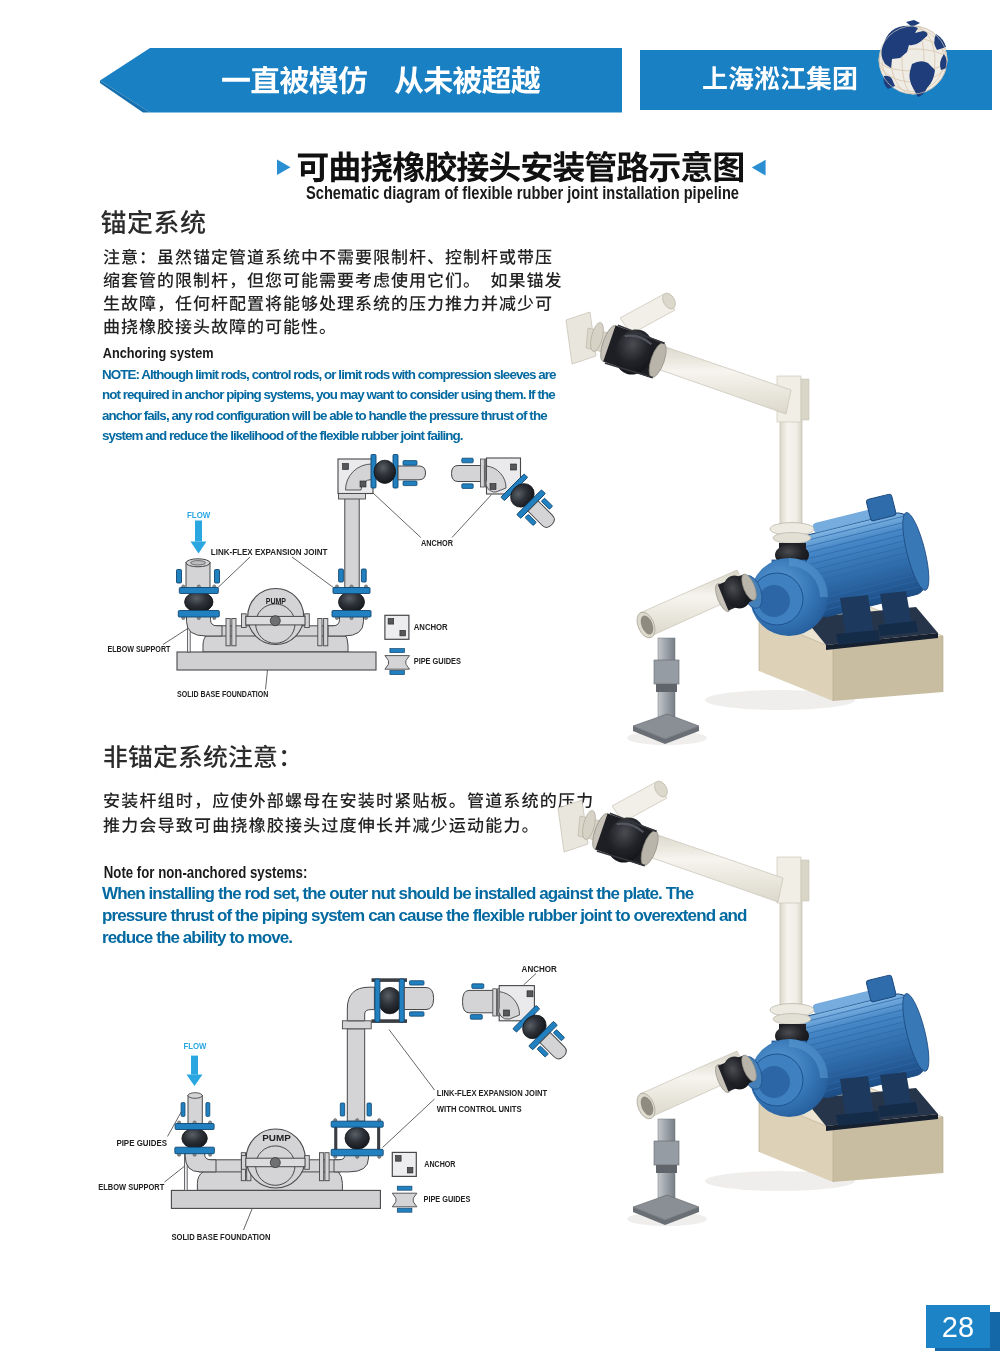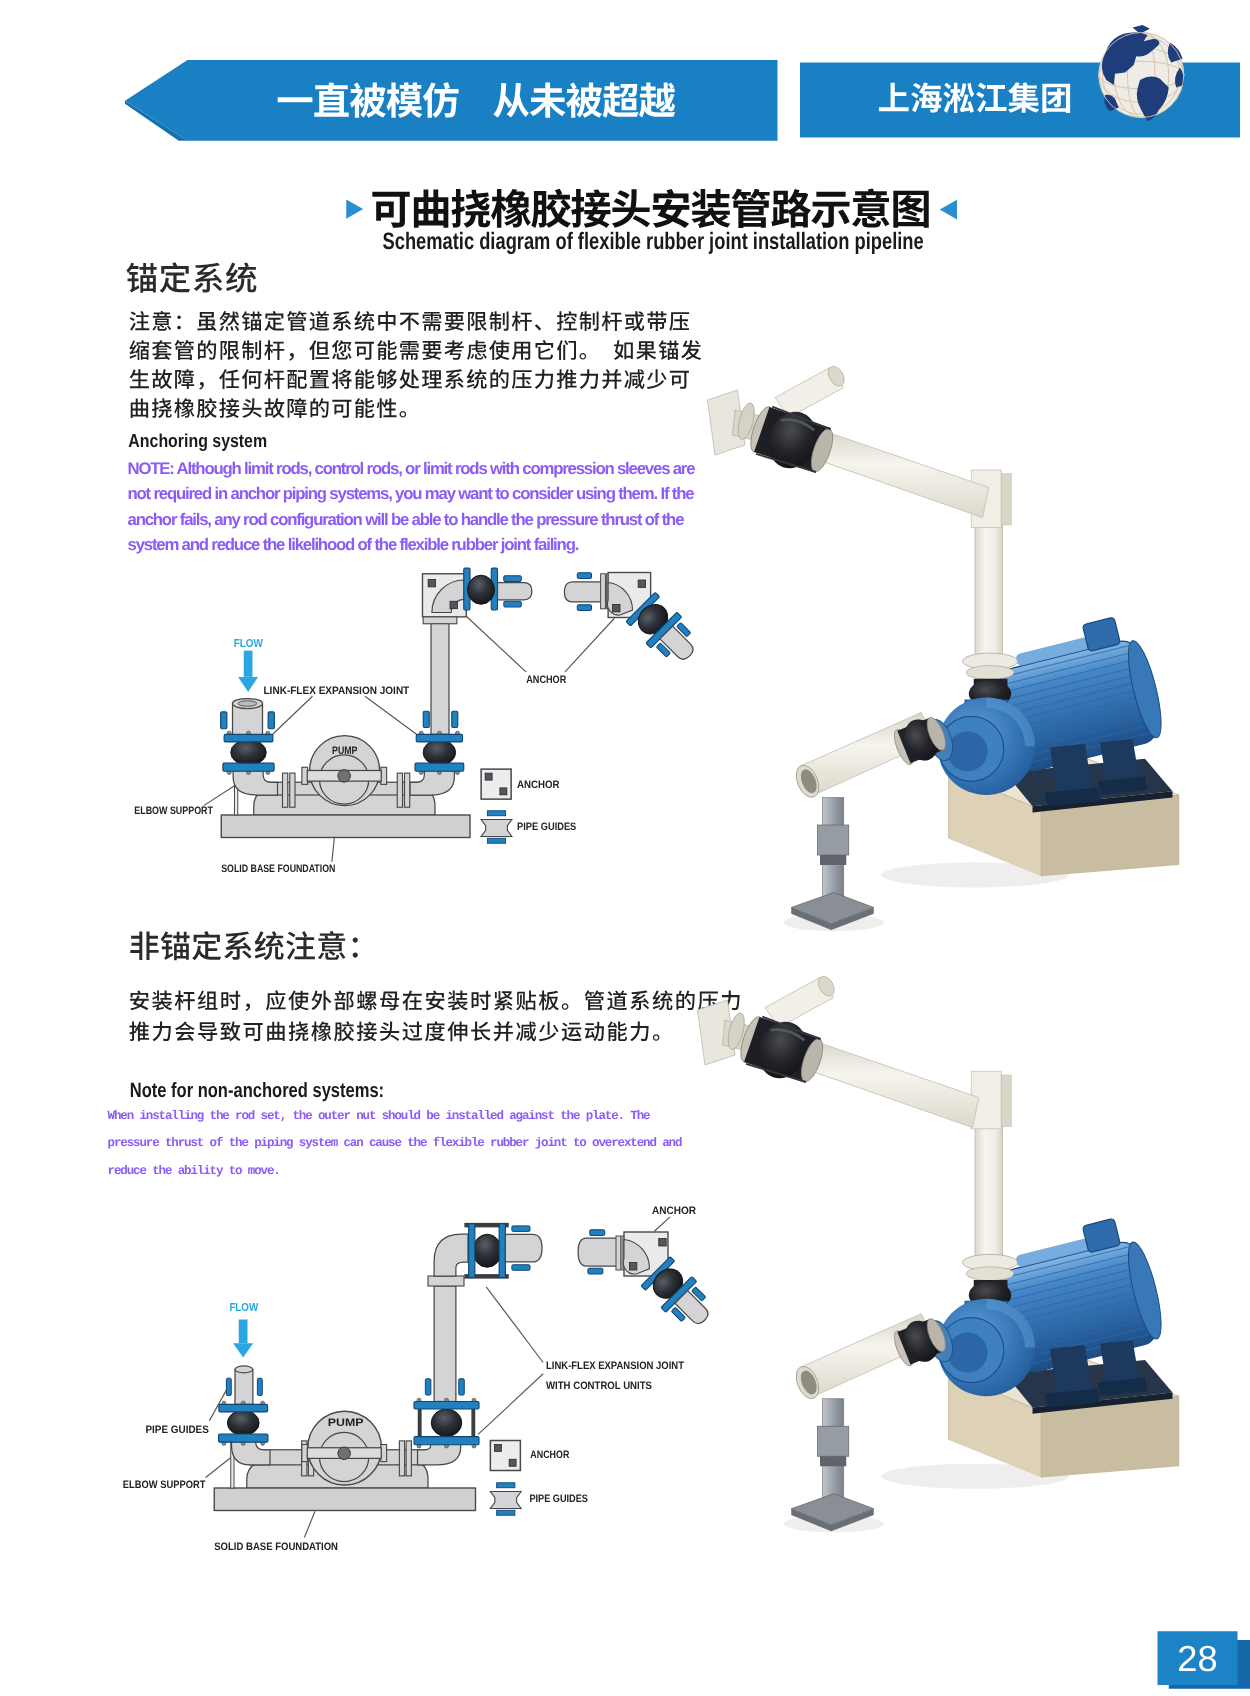--- a/index.html
+++ b/index.html
@@ -1,17 +1,17 @@
 <!DOCTYPE html>
 <html><head><meta charset="utf-8"><style>
 html,body{margin:0;padding:0}
 body{width:1000px;height:1357px;position:relative;background:#fff;
 font-family:"Liberation Sans",sans-serif;overflow:hidden}
 .abs{position:absolute}
-.en{color:#8b5cf6;font-weight:bold;white-space:nowrap}
+.en{color:#0369a1;font-weight:bold;white-space:nowrap}
 </style></head><body>
 <svg class="abs" style="left:0;top:0" width="1000" height="135" viewBox="0 0 1000 135">
     <path d="M150,48 L622,48 L622,112.5 L150,112.5 L100,80.5 Z" fill="#1a80c4"></path>
     <path d="M100,80.5 L150,112.5 L143,112.5 L100,83 Z" fill="#1670ad"></path>
     <rect x="640" y="50" width="352" height="60" fill="#1a80c4"></rect>
     <path transform="translate(221 91.5) scale(0.03000 -0.03000)" fill="#fff" d="M38 455V324H964V455Z M1145 621V48H1015V-60H1933V48H1805V621H1498L1509 672H1907V779H1530L1540 840L1406 853L1401 779H1040V672H1388L1380 621ZM1261 382H1683V332H1261ZM1261 470V522H1683V470ZM1261 244H1683V191H1261ZM1261 48V103H1683V48Z M2070 802C2093 765 2122 717 2140 680H1986V572H2182C2129 463 2045 356 1963 294C1979 271 2003 209 2011 176C2040 200 2069 230 2097 263V-89H2209V277C2237 237 2265 195 2281 167L2341 260L2272 337C2298 360 2327 391 2360 420L2292 485C2275 458 2247 418 2223 389L2209 404V417C2251 487 2288 562 2315 638L2257 685L2239 680H2178L2242 719C2224 754 2190 809 2161 850ZM2361 714V446C2361 307 2351 120 2241 -8C2264 -22 2309 -63 2327 -85C2420 21 2454 179 2466 317C2495 240 2532 171 2577 112C2522 66 2459 32 2390 9C2413 -14 2440 -59 2453 -88C2527 -58 2595 -20 2653 30C2709 -19 2775 -58 2854 -86C2870 -54 2902 -7 2927 17C2852 38 2788 71 2734 113C2802 198 2853 305 2882 441L2810 468L2791 464H2683V604H2777C2769 567 2759 531 2751 505L2851 482C2874 538 2897 623 2916 701L2831 718L2813 714H2683V850H2571V714ZM2571 604V464H2471V604ZM2746 359C2724 296 2692 239 2653 191C2613 240 2580 296 2556 359Z M3432 404H3707V360H3432ZM3432 525H3707V482H3432ZM3640 850V781H3524V850H3410V781H3293V683H3410V626H3524V683H3640V626H3756V683H3869V781H3756V850ZM3321 608V277H3513C3511 257 3508 237 3505 219H3275V120H3466C3429 68 3362 31 3237 6C3260 -17 3288 -61 3298 -90C3463 -50 3545 12 3587 99C3637 7 3713 -57 3826 -88C3842 -58 3875 -12 3900 11C3810 29 3743 66 3698 120H3873V219H3623L3630 277H3823V608ZM3071 850V663H2962V552H3071V527C3043 413 2994 284 2938 212C2958 180 2984 125 2996 91C3023 133 3049 190 3071 254V-89H3184V365C3205 323 3224 280 3235 250L3306 334C3289 363 3213 479 3184 517V552H3275V663H3184V850Z M4460 827C4474 780 4493 719 4502 678H4215V560H4367C4360 333 4344 122 4161 -5C4192 -25 4229 -63 4248 -91C4396 15 4454 170 4479 344H4679C4671 144 4658 61 4637 41C4626 29 4615 26 4598 27C4575 27 4527 27 4476 32C4497 1 4511 -46 4514 -80C4569 -81 4624 -81 4655 -76C4693 -72 4720 -63 4746 -33C4778 6 4792 118 4805 407C4806 422 4807 455 4807 455H4490L4496 560H4862V678H4528L4630 706C4620 745 4598 809 4579 856ZM4135 852C4085 709 4000 567 3911 476C3932 446 3966 378 3977 349C3997 370 4016 393 4035 418V-88H4151V598C4189 669 4223 743 4250 815Z"></path>
     <path transform="translate(394 91.5) scale(0.03000 -0.03000)" fill="#fff" d="M234 835C223 469 184 166 24 0C56 -18 121 -63 142 -84C232 25 286 172 319 349C367 284 412 215 436 164L526 252C490 322 414 424 342 502C354 604 361 714 366 831ZM622 836C607 458 558 161 372 1C405 -18 470 -63 490 -83C579 6 639 124 679 267C723 139 788 11 885 -71C904 -36 948 17 975 40C835 138 761 343 726 506C740 606 749 714 755 830Z M1408 849V699H1102V580H1408V452H1027V333H1352C1265 221 1127 115 993 58C1022 33 1062 -15 1082 -46C1199 15 1317 112 1408 223V-90H1536V228C1627 115 1744 15 1862 -47C1882 -15 1921 33 1949 57C1816 115 1679 221 1592 333H1923V452H1536V580H1850V699H1536V849Z M2070 802C2093 765 2122 717 2140 680H1986V572H2182C2129 463 2045 356 1963 294C1979 271 2003 209 2011 176C2040 200 2069 230 2097 263V-89H2209V277C2237 237 2265 195 2281 167L2341 260L2272 337C2298 360 2327 391 2360 420L2292 485C2275 458 2247 418 2223 389L2209 404V417C2251 487 2288 562 2315 638L2257 685L2239 680H2178L2242 719C2224 754 2190 809 2161 850ZM2361 714V446C2361 307 2351 120 2241 -8C2264 -22 2309 -63 2327 -85C2420 21 2454 179 2466 317C2495 240 2532 171 2577 112C2522 66 2459 32 2390 9C2413 -14 2440 -59 2453 -88C2527 -58 2595 -20 2653 30C2709 -19 2775 -58 2854 -86C2870 -54 2902 -7 2927 17C2852 38 2788 71 2734 113C2802 198 2853 305 2882 441L2810 468L2791 464H2683V604H2777C2769 567 2759 531 2751 505L2851 482C2874 538 2897 623 2916 701L2831 718L2813 714H2683V850H2571V714ZM2571 604V464H2471V604ZM2746 359C2724 296 2692 239 2653 191C2613 240 2580 296 2556 359Z M3553 331H3716V207H3553ZM3441 428V112H3836V428ZM2996 395C2995 224 2987 63 2936 -37C2962 -47 3012 -74 3032 -89C3053 -43 3068 12 3078 73C3157 -39 3277 -64 3464 -64H3854C3862 -28 3882 27 3900 54C3809 50 3541 50 3464 51C3381 51 3314 56 3259 73V233H3391V337H3259V446H3404V491C3427 475 3453 454 3466 441C3557 499 3613 586 3636 713H3741C3736 624 3729 586 3720 573C3713 565 3703 564 3691 564C3676 564 3645 564 3610 567C3626 540 3638 497 3639 466C3684 465 3726 466 3751 469C3778 473 3799 481 3818 503C3842 531 3851 604 3858 772C3859 785 3859 813 3859 813H3416V713H3523C3507 631 3470 569 3404 527V551H3244V644H3386V747H3244V849H3134V747H2987V644H3134V551H2964V446H3152V144C3130 172 3111 207 3097 252C3099 296 3100 341 3101 388Z M4388 690V319C4388 281 4365 258 4346 246V337H4233V447H4366V552H4212V638H4349V742H4212V849H4102V742H3963V638H4102V552H3931V447H4125V162C4103 190 4085 225 4070 269C4072 308 4072 347 4071 385L3970 391C3975 256 3970 100 3906 -14C3930 -26 3969 -63 3984 -87C4017 -33 4038 29 4051 93C4136 -36 4267 -64 4464 -64H4828C4835 -28 4855 27 4874 54C4805 52 4628 51 4525 51C4573 81 4617 118 4656 162C4681 112 4713 83 4752 83C4820 82 4849 118 4864 249C4840 260 4808 282 4786 306C4784 225 4777 187 4765 187C4751 187 4738 211 4725 253C4777 332 4819 425 4849 526L4756 550C4741 498 4721 448 4697 401C4689 457 4683 521 4679 590H4856V690H4777L4848 728C4829 758 4791 807 4762 843L4681 802C4707 768 4739 721 4757 690H4674C4672 742 4671 796 4672 850H4564C4565 796 4566 743 4569 690ZM4388 138C4404 157 4434 178 4593 276C4583 297 4570 339 4565 367L4495 326V590H4574C4582 471 4596 362 4617 276C4569 217 4514 168 4451 134C4474 114 4505 76 4522 51H4465C4372 51 4295 57 4233 81V233H4346V235C4362 208 4382 163 4388 138Z"></path>
     <path transform="translate(702 88) scale(0.02600 -0.02600)" fill="#fff" d="M403 837V81H43V-40H958V81H532V428H887V549H532V837Z M1092 753C1151 722 1228 673 1266 640L1336 731C1296 763 1216 807 1158 834ZM1035 468C1091 438 1165 391 1198 357L1267 448C1231 480 1157 523 1100 549ZM1062 -8 1166 -73C1210 25 1256 142 1293 249L1201 314C1159 197 1102 70 1062 -8ZM1565 451C1590 430 1618 402 1639 378H1502L1514 473H1599ZM1430 850C1396 739 1336 624 1270 552C1298 537 1349 505 1373 486C1385 501 1397 518 1409 536C1405 486 1399 432 1392 378H1288V270H1377C1366 192 1354 119 1342 61H1759C1755 46 1750 36 1745 30C1734 17 1725 14 1708 14C1688 14 1649 14 1605 18C1622 -9 1633 -52 1635 -80C1683 -83 1731 -83 1761 -78C1795 -73 1820 -64 1843 -32C1855 -16 1866 13 1874 61H1948V163H1887L1895 270H1973V378H1901L1908 525C1909 540 1910 576 1910 576H1435C1447 597 1459 618 1471 641H1946V749H1520C1529 773 1538 797 1546 821ZM1538 245C1567 222 1600 190 1624 163H1474L1488 270H1577ZM1648 473H1796L1792 378H1695L1723 397C1706 418 1676 448 1648 473ZM1624 270H1786C1783 228 1780 193 1776 163H1681L1713 185C1693 209 1657 243 1624 270Z M2052 773C2101 735 2164 680 2193 643L2271 721C2240 756 2174 808 2125 842ZM2023 492C2073 458 2139 406 2170 373L2244 455C2211 488 2143 535 2095 566ZM2617 825C2603 679 2574 537 2516 450C2542 436 2592 404 2612 387C2675 487 2711 644 2729 810ZM2870 832 2766 815C2789 635 2819 506 2896 388C2912 420 2948 457 2978 479C2916 572 2889 679 2870 832ZM2353 840V642H2247V533H2334C2313 433 2271 320 2225 255L2234 238L2165 284C2127 172 2076 49 2039 -26L2138 -84C2175 4 2216 111 2249 209C2259 188 2268 166 2274 149C2304 193 2331 258 2353 328V-90H2458V357C2478 314 2498 268 2508 237L2570 326C2554 353 2480 474 2458 505V533H2549V642H2458V840ZM2770 238C2787 188 2804 131 2819 76L2675 59C2724 176 2772 324 2800 463L2684 488C2660 333 2606 163 2586 119C2567 73 2553 46 2531 39C2544 8 2563 -48 2569 -70C2592 -58 2629 -50 2843 -21L2857 -88L2963 -50C2947 31 2905 166 2868 268Z M3094 750C3151 716 3234 664 3272 632L3345 727C3303 757 3219 805 3164 835ZM3035 473C3095 443 3181 395 3222 365L3289 465C3245 493 3156 536 3100 562ZM3070 3 3171 -78C3231 20 3295 134 3348 239L3260 319C3200 203 3123 78 3070 3ZM3311 91V-30H3969V91H3701V646H3923V766H3366V646H3571V91Z M4438 279V227H4048V132H4335C4243 81 4124 39 4015 16C4040 -9 4074 -54 4092 -83C4209 -50 4338 11 4438 83V-88H4557V87C4656 15 4784 -45 4901 -78C4917 -50 4951 -5 4976 18C4871 41 4756 83 4667 132H4952V227H4557V279ZM4481 541V501H4278V541ZM4465 825C4475 803 4486 777 4495 753H4334C4351 778 4366 803 4381 828L4259 852C4213 765 4132 661 4021 582C4048 566 4086 528 4105 503C4124 518 4142 533 4159 549V262H4278V288H4926V380H4596V422H4858V501H4596V541H4857V619H4596V661H4902V753H4619C4608 785 4590 824 4572 855ZM4481 619H4278V661H4481ZM4481 422V380H4278V422Z M5072 811V-90H5195V-55H5798V-90H5927V811ZM5195 53V701H5798V53ZM5525 671V563H5238V457H5479C5403 365 5302 289 5213 242C5238 221 5272 183 5287 161C5365 202 5451 264 5525 338V203C5525 192 5521 189 5509 189C5496 188 5456 188 5419 189C5434 160 5452 114 5457 82C5519 82 5564 85 5598 102C5632 120 5641 149 5641 202V457H5762V563H5641V671Z"></path>
     <g>
 <circle cx="913" cy="60" r="34" fill="#efece5"></circle>
@@ -54,21 +54,21 @@
   </svg>
 <div class="abs en" style="left:102px;top:365px;font-size:13.4px;line-height:20.3px;letter-spacing:-0.94px;">NOTE: Although limit rods, control rods, or limit rods with compression sleeves are<br>not required in anchor piping systems, you may want to consider using them. If the<br>anchor fails, any rod configuration will be able to handle the pressure thrust of the<br>system and reduce the likelihood of the flexible rubber joint failing.</div>
 <svg class="abs" style="left:95;top:740" width="520" height="105" viewBox="95 740 520 105">
     <path transform="translate(103 766) scale(0.02480 -0.02480)" fill="#2b2b2b" d="M571 839V-84H670V150H962V242H670V382H923V472H670V607H944V700H670V839ZM51 241V148H340V-83H438V840H340V700H74V608H340V472H88V382H340V241Z M1776 834V708H1636V834H1549V708H1434V620H1549V488H1636V620H1776V488H1863V620H1962V708H1863V834ZM1661 371V252H1547V371ZM1743 371H1848V252H1743ZM1547 173H1661V50H1547ZM1848 173V50H1743V173ZM1462 455V-85H1547V-34H1848V-75H1937V455ZM1067 351V266H1199V90C1199 38 1163 2 1142 -14C1157 -28 1181 -61 1190 -79C1208 -61 1239 -42 1432 63C1425 82 1416 119 1414 144L1287 79V266H1403V351H1287V470H1378V555H1118C1141 583 1164 614 1185 648H1403V737H1233C1246 763 1257 790 1267 817L1183 842C1152 751 1097 663 1036 606C1050 584 1074 536 1081 516C1093 527 1104 539 1115 552V470H1199V351Z M2231 379C2211 202 2158 60 2048 -23C2070 -37 2109 -70 2124 -86C2186 -32 2233 38 2267 125C2359 -35 2504 -69 2703 -69H2945C2949 -41 2965 5 2980 27C2922 26 2753 26 2708 26C2657 26 2608 28 2564 35V212H2853V301H2564V446H2803V536H2232V446H2466V62C2395 93 2339 147 2304 242C2313 283 2321 325 2327 370ZM2434 826C2449 798 2464 765 2475 735H2093V501H2186V645H2842V501H2939V735H2584C2573 770 2549 817 2528 853Z M3291 220C3241 152 3158 81 3080 35C3104 21 3144 -10 3163 -28C3238 25 3327 107 3386 187ZM3653 176C3734 115 3834 27 3882 -29L3964 28C3912 84 3809 168 3729 225ZM3678 443C3701 421 3725 396 3748 371L3369 346C3510 416 3654 502 3788 606L3718 668C3671 628 3619 590 3567 554L3341 543C3408 590 3474 648 3534 708C3664 721 3788 739 3887 763L3819 842C3655 801 3369 775 3124 764C3134 742 3146 705 3148 681C3229 684 3316 689 3402 696C3342 637 3278 587 3254 571C3224 550 3201 535 3180 532C3189 509 3202 468 3206 450C3228 458 3260 463 3443 474C3366 427 3301 392 3268 377C3206 346 3163 328 3128 323C3138 298 3152 255 3156 237C3186 249 3228 255 3483 275V31C3483 19 3479 16 3463 15C3446 14 3388 14 3332 17C3346 -9 3362 -49 3367 -76C3441 -76 3494 -76 3531 -61C3569 -46 3579 -20 3579 28V282L3810 300C3838 267 3861 236 3877 210L3951 255C3911 318 3827 411 3750 480Z M4723 349V47C4723 -38 4741 -66 4820 -66C4835 -66 4884 -66 4900 -66C4968 -66 4990 -25 4997 121C4973 127 4935 143 4916 159C4913 35 4910 15 4890 15C4880 15 4845 15 4837 15C4818 15 4816 19 4816 48V349ZM4534 347C4528 162 4509 55 4350 -7C4371 -25 4397 -61 4409 -85C4590 -7 4620 129 4628 347ZM4070 60 4092 -34C4186 -1 4305 41 4418 82L4401 163C4279 123 4153 82 4070 60ZM4620 825C4638 787 4658 738 4668 705H4435V620H4605C4561 560 4501 482 4480 463C4460 443 4433 435 4412 431C4422 410 4438 363 4442 339C4472 352 4517 358 4871 393C4887 366 4900 341 4909 321L4989 364C4960 424 4895 518 4842 588L4769 551C4788 525 4807 496 4826 467L4586 446C4627 498 4676 564 4716 620H4983V705H4699L4765 724C4754 756 4730 809 4709 847ZM4092 419C4108 426 4131 432 4232 446C4194 391 4161 349 4145 331C4114 294 4091 271 4068 266C4079 241 4094 196 4099 177C4122 191 4159 203 4404 258C4401 278 4400 315 4403 341L4236 307C4306 391 4374 490 4431 589L4348 640C4330 603 4309 567 4288 532L4187 522C4247 605 4304 708 4347 806L4250 850C4211 733 4141 607 4118 575C4097 541 4078 519 4058 515C4071 488 4087 439 4092 419Z M5133 764C5196 733 5280 684 5321 651L5376 729C5333 760 5247 805 5186 832ZM5079 485C5141 455 5225 408 5265 377L5318 456C5275 486 5191 529 5130 556ZM5107 -10 5187 -74C5247 21 5314 141 5367 246L5297 309C5239 194 5160 65 5107 -10ZM5587 818C5619 766 5652 698 5665 655H5380V565H5635V361H5420V271H5635V36H5349V-54H6006V36H5733V271H5945V361H5733V565H5981V655H5668L5757 689C5743 732 5707 799 5674 849Z M6341 150V31C6341 -52 6368 -75 6482 -75C6505 -75 6635 -75 6659 -75C6746 -75 6772 -48 6783 65C6758 70 6721 83 6701 96C6697 14 6691 3 6650 3C6620 3 6513 3 6491 3C6441 3 6432 7 6432 32V150ZM6783 136C6832 81 6885 6 6906 -43L6987 -5C6964 45 6909 118 6859 170ZM6221 160C6196 102 6150 31 6100 -12L6178 -59C6230 -11 6270 64 6300 126ZM6323 319H6776V261H6323ZM6323 435H6776V378H6323ZM6234 497V199H6488L6450 162C6505 134 6574 88 6607 56L6665 115C6636 140 6585 174 6537 199H6870V497ZM6400 703H6695C6686 677 6671 644 6657 616H6436C6430 641 6415 676 6400 703ZM6483 836C6492 818 6501 798 6509 778H6165V703H6379L6312 689C6323 667 6334 640 6341 616H6118V541H6982V616H6754L6795 690L6728 703H6930V778H6613C6603 803 6588 832 6574 854Z M7306 478C7352 478 7390 513 7390 561C7390 611 7352 645 7306 645C7260 645 7222 611 7222 561C7222 513 7260 478 7306 478ZM7306 -6C7352 -6 7390 29 7390 77C7390 127 7352 161 7306 161C7260 161 7222 127 7222 77C7222 29 7260 -6 7306 -6Z"></path>
     <path transform="translate(103 806.8) scale(0.01700 -0.01700)" fill="#222" d="M403 824C417 796 433 762 446 732H86V520H182V644H815V520H915V732H559C544 766 521 811 502 847ZM643 365C615 294 575 236 524 189C460 214 395 238 333 258C354 290 378 327 400 365ZM285 365C251 310 216 259 184 218L183 217C263 191 351 158 437 123C341 65 219 28 73 5C92 -16 121 -59 131 -82C294 -49 431 1 539 80C662 25 775 -32 847 -81L925 0C850 47 739 100 619 150C675 209 719 279 752 365H939V454H451C475 500 498 546 516 590L412 611C392 562 366 508 337 454H64V365Z M1130 739C1174 709 1228 662 1253 631L1311 691C1286 722 1230 765 1186 793ZM1501 372C1510 355 1520 335 1528 315H1120V239H1447C1356 180 1226 134 1103 111C1121 93 1144 62 1156 42C1212 55 1269 72 1324 94V51C1324 7 1290 -9 1268 -16C1280 -33 1294 -69 1298 -90C1321 -77 1359 -68 1643 -6C1643 11 1645 48 1648 69L1416 22V136C1473 166 1524 200 1565 238C1645 73 1781 -33 1984 -78C1994 -54 2019 -19 2037 -1C1947 16 1869 45 1804 86C1860 112 1925 148 1975 183L1907 233C1866 202 1800 161 1744 132C1708 163 1679 199 1655 239H2023V315H1635C1624 342 1608 373 1593 398ZM1688 844V716H1460V634H1688V492H1489V410H1992V492H1783V634H2011V716H1783V844ZM1104 494 1136 416 1332 505V368H1421V844H1332V590C1247 553 1163 517 1104 494Z M2551 435V343H2782V-83H2879V343H3108V435H2879V687H3082V776H2588V687H2782V435ZM2344 844V633H2190V543H2332C2299 412 2233 265 2166 184C2181 161 2203 122 2213 96C2262 159 2308 257 2344 360V-83H2435V358C2469 310 2506 255 2523 222L2580 299C2558 325 2469 432 2435 467V543H2569V633H2435V844Z M3259 67 3276 -24C3372 1 3496 33 3614 65L3605 144C3477 114 3345 84 3259 67ZM3691 795V22H3595V-64H4175V22H4091V795ZM3781 22V199H3997V22ZM3781 455H3997V282H3781ZM3781 540V708H3997V540ZM3280 419C3296 426 3320 432 3439 447C3396 388 3358 342 3339 323C3306 286 3282 263 3258 258C3269 235 3282 194 3287 177C3310 190 3349 200 3616 254C3614 272 3615 307 3617 331L3417 295C3494 381 3569 484 3632 588L3558 634C3539 598 3517 562 3495 528L3371 517C3431 600 3491 705 3536 806L3450 846C3409 726 3334 598 3310 565C3287 532 3269 509 3250 505C3260 481 3275 437 3280 419Z M4749 442C4800 366 4867 263 4898 203L4981 252C4948 311 4879 410 4827 483ZM4595 395V186H4446V395ZM4595 478H4446V678H4595ZM4357 763V21H4446V101H4684V763ZM5039 838V651H4725V557H5039V50C5039 29 5031 23 5010 22C4988 22 4914 22 4839 24C4853 -3 4868 -45 4873 -72C4973 -72 5040 -70 5080 -55C5120 -40 5135 -13 5135 49V557H5248V651H5135V838Z M5526 -120C5640 -84 5710 3 5710 113C5710 189 5677 238 5614 238C5568 238 5529 209 5529 158C5529 107 5568 79 5613 79L5627 80C5622 19 5577 -27 5500 -55Z M6685 490C6726 381 6774 238 6793 145L6882 182C6860 275 6812 413 6768 523ZM6894 548C6927 440 6963 297 6976 204L7068 230C7052 324 7015 462 6980 572ZM6886 830C6902 797 6919 756 6932 721H6539V449C6539 306 6533 103 6456 -39C6479 -48 6522 -76 6539 -92C6622 60 6635 294 6635 449V631H7371V721H7039C7025 759 7001 812 6980 854ZM6636 49V-41H7383V49H7121C7212 200 7285 378 7333 542L7233 577C7194 405 7120 202 7023 49Z M8086 839V739H7820V652H8086V567H7845V282H8080C8074 233 8061 187 8034 145C7988 180 7950 220 7922 266L7844 241C7880 180 7925 127 7980 83C7935 46 7871 14 7781 -7C7800 -27 7828 -65 7839 -86C7937 -57 8007 -17 8057 30C8155 -28 8276 -65 8415 -85C8427 -58 8452 -20 8471 0C8331 15 8210 47 8113 97C8149 153 8166 216 8174 282H8429V567H8180V652H8459V739H8180V839ZM7932 488H8086V391V361H7932ZM8180 488H8338V361H8180V391ZM7762 847C7705 698 7610 553 7511 460C7528 437 7554 386 7562 364C7595 397 7628 436 7660 479V-88H7751V617C7789 682 7823 750 7850 818Z M8783 845C8749 671 8687 505 8597 402C8619 388 8660 359 8677 342C8731 411 8777 502 8814 605H8988C8972 508 8948 424 8917 350C8877 384 8826 420 8785 448L8727 384C8775 349 8834 304 8875 265C8806 145 8712 60 8597 4C8622 -12 8661 -51 8676 -75C8896 41 9049 279 9101 678L9033 698L9015 694H8843C8856 738 8867 782 8877 828ZM9166 844V-84H9266V450C9337 384 9417 303 9457 249L9537 314C9485 377 9379 474 9300 542L9266 516V844Z M10254 793V-81H10338V708H10478C10452 631 10416 525 10383 446C10467 360 10490 286 10490 227C10491 193 10484 164 10466 153C10455 147 10441 144 10427 143C10409 142 10384 142 10358 145C10373 119 10381 81 10382 56C10411 55 10441 55 10464 58C10489 61 10511 68 10529 80C10563 104 10577 153 10577 217C10577 285 10559 364 10473 457C10513 547 10558 662 10592 756L10527 797L10513 793ZM9872 826C9885 797 9899 761 9909 730H9710V644H10053C10038 589 10011 513 9986 460H9839L9911 480C9901 525 9876 591 9848 642L9767 621C9791 570 9816 505 9824 460H9682V374H10209V460H10077C10100 508 10125 569 10147 623L10057 644H10187V730H10009C9997 765 9976 812 9958 850ZM9735 291V-80H9824V-33H10073V-73H10167V291ZM9824 50V206H10073V50Z M11468 102C11511 52 11562 -17 11586 -59L11653 -16C11629 26 11575 91 11532 139ZM11205 133C11183 96 11152 56 11120 21C11111 84 11083 176 11053 247L10990 228C11003 197 11015 162 11026 127L10968 116V290H11085V663H10968V841H10890V663H10772V247H10842V290H10890V100L10742 73L10759 -17L11047 46C11050 28 11053 10 11055 -5L11114 14L11082 -18C11101 -28 11135 -50 11151 -63C11195 -19 11248 50 11284 109ZM10842 585H10901V369H10842ZM10958 585H11014V369H10958ZM11213 605H11334V537H11213ZM11415 605H11534V537H11415ZM11213 736H11334V669H11213ZM11415 736H11534V669H11415ZM11133 136C11154 145 11183 149 11344 162V9C11344 -1 11341 -4 11328 -4C11317 -5 11277 -5 11236 -3C11247 -26 11258 -58 11261 -81C11323 -81 11365 -81 11395 -69C11424 -56 11431 -34 11431 7V169L11571 179C11584 158 11596 139 11604 123L11671 164C11645 211 11590 284 11543 338L11481 303L11525 246L11292 230C11379 280 11466 341 11548 409L11475 454C11450 430 11422 407 11393 385L11276 382C11311 407 11346 437 11378 468H11621V804H11130V468H11268C11235 436 11202 411 11189 402C11170 388 11154 379 11137 377C11146 356 11159 316 11163 300C11178 305 11200 309 11296 314C11254 285 11220 264 11202 254C11163 232 11134 218 11109 214C11118 193 11130 153 11133 136Z M12170 627C12235 593 12316 540 12354 501L12413 564C12372 603 12290 653 12225 684ZM12133 317C12205 279 12289 219 12329 174L12392 237C12350 281 12264 338 12193 374ZM12533 711 12523 487H12054L12084 711ZM11995 797C11985 702 11972 594 11957 487H11829V398H11944C11925 279 11906 166 11888 80H12481C12473 48 12464 28 12454 17C12442 2 12430 -2 12410 -2C12384 -2 12332 -1 12270 4C12284 -20 12295 -56 12297 -81C12354 -84 12415 -85 12452 -81C12491 -76 12516 -64 12542 -27C12557 -8 12569 25 12580 80H12698V166H12593C12601 226 12607 302 12613 398H12724V487H12618L12630 746C12631 759 12631 797 12631 797ZM12496 166H12004C12016 235 12029 315 12041 398H12517C12511 300 12504 224 12496 166Z M13229 845C13216 796 13199 746 13179 696H12906V605H13138C13075 482 12989 370 12879 295C12894 272 12916 231 12926 205C12964 232 12999 261 13031 293V-81H13126V404C13172 467 13211 534 13245 605H13789V696H13284C13300 737 13315 779 13328 821ZM13440 558V376H13223V289H13440V28H13184V-60H13788V28H13535V289H13749V376H13535V558Z M14321 824C14335 796 14351 762 14364 732H14004V520H14100V644H14733V520H14833V732H14477C14462 766 14439 811 14420 847ZM14561 365C14533 294 14493 236 14442 189C14378 214 14313 238 14251 258C14272 290 14296 327 14318 365ZM14203 365C14169 310 14134 259 14102 218L14101 217C14181 191 14269 158 14355 123C14259 65 14137 28 13991 5C14010 -16 14039 -59 14049 -82C14212 -49 14349 1 14457 80C14580 25 14693 -32 14765 -81L14843 0C14768 47 14657 100 14537 150C14593 209 14637 279 14670 365H14857V454H14369C14393 500 14416 546 14434 590L14330 611C14310 562 14284 508 14255 454H13982V365Z M15047 739C15091 709 15145 662 15170 631L15228 691C15203 722 15147 765 15103 793ZM15418 372C15427 355 15437 335 15445 315H15037V239H15364C15273 180 15143 134 15020 111C15038 93 15061 62 15073 42C15129 55 15186 72 15241 94V51C15241 7 15207 -9 15185 -16C15197 -33 15211 -69 15215 -90C15238 -77 15276 -68 15560 -6C15560 11 15562 48 15565 69L15333 22V136C15390 166 15441 200 15482 238C15562 73 15698 -33 15901 -78C15911 -54 15936 -19 15954 -1C15864 16 15786 45 15721 86C15777 112 15842 148 15892 183L15824 233C15783 202 15717 161 15661 132C15625 163 15596 199 15572 239H15940V315H15552C15541 342 15525 373 15510 398ZM15605 844V716H15377V634H15605V492H15406V410H15909V492H15700V634H15928V716H15700V844ZM15021 494 15053 416 15249 505V368H15338V844H15249V590C15164 553 15080 517 15021 494Z M16526 442C16577 366 16644 263 16675 203L16758 252C16725 311 16656 410 16604 483ZM16372 395V186H16223V395ZM16372 478H16223V678H16372ZM16134 763V21H16223V101H16461V763ZM16816 838V651H16502V557H16816V50C16816 29 16808 23 16787 22C16765 22 16691 22 16616 24C16630 -3 16645 -45 16650 -72C16750 -72 16817 -70 16857 -55C16897 -40 16912 -13 16912 49V557H17025V651H16912V838Z M17760 70C17838 30 17938 -33 17987 -74L18060 -20C18007 22 17905 81 17829 118ZM17412 120C17357 71 17267 22 17184 -9C17206 -25 17240 -57 17257 -75C17336 -37 17433 25 17499 84ZM17232 782V482H17318V782ZM17403 826V449H17459C17417 417 17376 393 17359 384C17336 370 17315 361 17297 359C17307 336 17320 293 17325 275C17342 281 17367 285 17485 290C17431 266 17386 248 17362 240C17307 219 17268 207 17233 204C17243 179 17255 134 17259 116C17290 127 17332 132 17598 148V14C17598 2 17594 -1 17578 -2C17564 -2 17510 -2 17456 0C17469 -23 17484 -56 17490 -82C17562 -82 17612 -81 17647 -69C17684 -56 17694 -34 17694 11V153L17938 167C17959 146 17978 126 17991 109L18059 159C18017 212 17927 283 17855 330L17791 285C17813 270 17835 254 17858 236L17513 219C17621 261 17728 311 17828 370L17764 437C17725 412 17684 388 17643 367L17467 363C17505 384 17542 409 17577 434C17656 452 17730 478 17795 514C17857 471 17932 440 18019 420C18031 446 18056 483 18077 503C18000 515 17933 537 17875 567C17944 623 17999 695 18031 789L17975 811L17959 808H17562V726H17620C17646 667 17681 616 17724 572C17666 544 17600 524 17531 512C17540 502 17550 487 17559 472L17520 500L17489 472V826ZM17706 726H17907C17880 683 17843 647 17800 616C17761 648 17730 684 17706 726Z M18415 647V370C18415 245 18402 72 18232 -24C18251 -39 18278 -68 18289 -86C18471 30 18496 219 18496 370V647ZM18467 123C18505 66 18552 -10 18573 -57L18644 -10C18621 35 18571 109 18533 163ZM18278 792V178H18354V707H18557V181H18638V792ZM18682 369V-84H18766V-36H19047V-80H19133V369H18927V563H19165V651H18927V844H18838V369ZM18766 52V281H19047V52Z M19456 844V654H19324V566H19450C19420 434 19361 282 19298 203C19313 180 19334 136 19343 110C19384 173 19425 273 19456 379V-83H19544V427C19569 378 19594 322 19606 289L19662 361C19645 391 19570 506 19544 540V566H19658V654H19544V844ZM20146 830C20043 789 19855 766 19696 757V516C19696 355 19686 126 19574 -34C19595 -44 19635 -72 19652 -88C19759 67 19784 301 19788 471H19805C19833 348 19872 239 19927 147C19868 78 19796 26 19716 -7C19736 -25 19761 -61 19773 -85C19852 -47 19923 3 19983 68C20036 2 20101 -50 20180 -87C20193 -61 20222 -24 20243 -6C20162 26 20096 77 20043 143C20113 245 20164 376 20190 542L20131 560L20115 557H19788V681C19936 690 20102 712 20211 755ZM20085 471C20063 377 20029 295 19985 226C19943 298 19912 381 19889 471Z M20535 246C20449 246 20378 175 20378 89C20378 3 20449 -67 20535 -67C20622 -67 20691 3 20691 89C20691 175 20622 246 20535 246ZM20535 -7C20482 -7 20439 36 20439 89C20439 142 20482 185 20535 185C20588 185 20631 142 20631 89C20631 36 20588 -7 20535 -7Z M21616 438V-85H21712V-54H22170V-84H22264V168H21712V227H22211V438ZM22170 17H21712V97H22170ZM21844 625C21854 606 21865 584 21873 564H21501V394H21592V492H22238V394H22335V564H21969C21959 589 21944 619 21928 642ZM21712 368H22118V297H21712ZM21576 850C21550 764 21505 678 21449 623C21472 613 21512 592 21530 580C21559 612 21587 654 21612 700H21667C21691 663 21713 619 21723 590L21803 618C21795 640 21778 671 21760 700H21901V767H21644C21653 788 21661 810 21668 832ZM22002 849C21984 777 21949 705 21903 659C21925 648 21964 628 21981 615C22002 639 22021 667 22039 699H22096C22126 662 22157 616 22169 587L22246 622C22236 643 22217 672 22195 699H22357V767H22071C22080 788 22088 810 22094 832Z M22538 760C22590 708 22652 636 22679 590L22756 642C22727 689 22663 758 22611 806ZM22953 364H23260V293H22953ZM22953 230H23260V158H22953ZM22953 498H23260V427H22953ZM22864 566V89H23353V566H23118C23129 588 23140 614 23151 640H23432V717H23255C23277 748 23301 784 23323 818L23232 844C23216 807 23186 755 23160 717H22985L23039 741C23026 771 22995 817 22969 850L22889 817C22912 787 22936 747 22950 717H22794V640H23049C23043 616 23036 589 23029 566ZM22751 486H22530V398H22660V103C22616 85 22565 47 22517 0L22574 -79C22623 -19 22674 36 22710 36C22734 36 22766 8 22810 -16C22882 -54 22968 -66 23087 -66C23184 -66 23353 -60 23423 -55C23425 -29 23439 13 23449 37C23352 25 23201 17 23090 17C22982 17 22893 24 22827 59C22794 76 22771 93 22751 103Z M23820 220C23770 152 23687 81 23609 35C23633 21 23673 -10 23692 -28C23767 25 23856 107 23915 187ZM24182 176C24263 115 24363 27 24411 -29L24493 28C24441 84 24338 168 24258 225ZM24207 443C24230 421 24254 396 24277 371L23898 346C24039 416 24183 502 24317 606L24247 668C24200 628 24148 590 24096 554L23870 543C23937 590 24003 648 24063 708C24193 721 24317 739 24416 763L24348 842C24184 801 23898 775 23653 764C23663 742 23675 705 23677 681C23758 684 23845 689 23931 696C23871 637 23807 587 23783 571C23753 550 23730 535 23709 532C23718 509 23731 468 23735 450C23757 458 23789 463 23972 474C23895 427 23830 392 23797 377C23735 346 23692 328 23657 323C23667 298 23681 255 23685 237C23715 249 23757 255 24012 275V31C24012 19 24008 16 23992 15C23975 14 23917 14 23861 17C23875 -9 23891 -49 23896 -76C23970 -76 24023 -76 24060 -61C24098 -46 24108 -20 24108 28V282L24339 300C24367 267 24390 236 24406 210L24480 255C24440 318 24356 411 24279 480Z M25315 349V47C25315 -38 25333 -66 25412 -66C25427 -66 25476 -66 25492 -66C25560 -66 25582 -25 25589 121C25565 127 25527 143 25508 159C25505 35 25502 15 25482 15C25472 15 25437 15 25429 15C25410 15 25408 19 25408 48V349ZM25126 347C25120 162 25101 55 24942 -7C24963 -25 24989 -61 25001 -85C25182 -7 25212 129 25220 347ZM24662 60 24684 -34C24778 -1 24897 41 25010 82L24993 163C24871 123 24745 82 24662 60ZM25212 825C25230 787 25250 738 25260 705H25027V620H25197C25153 560 25093 482 25072 463C25052 443 25025 435 25004 431C25014 410 25030 363 25034 339C25064 352 25109 358 25463 393C25479 366 25492 341 25501 321L25581 364C25552 424 25487 518 25434 588L25361 551C25380 525 25399 496 25418 467L25178 446C25219 498 25268 564 25308 620H25575V705H25291L25357 724C25346 756 25322 809 25301 847ZM24684 419C24700 426 24723 432 24824 446C24786 391 24753 349 24737 331C24706 294 24683 271 24660 266C24671 241 24686 196 24691 177C24714 191 24751 203 24996 258C24993 278 24992 315 24995 341L24828 307C24898 391 24966 490 25023 589L24940 640C24922 603 24901 567 24880 532L24779 522C24839 605 24896 708 24939 806L24842 850C24803 733 24733 607 24710 575C24689 541 24670 519 24650 515C24663 488 24679 439 24684 419Z M26239 415C26292 342 26357 243 26386 182L26466 232C26434 291 26366 387 26313 457ZM26287 846C26256 714 26202 580 26136 493V683H25973C25990 726 26010 779 26026 829L25923 846C25917 797 25902 732 25889 683H25775V-57H25862V20H26136V484C26158 470 26194 446 26209 432C26242 478 26274 536 26302 601H26539C26527 220 26513 68 26482 34C26470 21 26459 18 26439 18C26414 18 26354 18 26289 24C26307 -2 26319 -42 26321 -68C26378 -71 26438 -72 26473 -68C26511 -63 26536 -54 26561 -20C26602 30 26614 187 26629 643C26629 655 26629 688 26629 688H26336C26352 733 26366 779 26378 825ZM25862 599H26049V409H25862ZM25862 105V327H26049V105Z M27446 268C27500 222 27561 155 27588 110L27659 165C27630 208 27570 269 27513 314ZM26875 797V472C26875 321 26869 112 26792 -34C26814 -43 26853 -70 26870 -86C26952 70 26965 310 26965 473V706H27725V797ZM27288 660V460H27024V370H27288V46H26960V-45H27718V46H27384V370H27674V460H27384V660Z M28233 842V654V630H27914V533H28228C28213 350 28146 137 27884 -13C27907 -30 27942 -65 27958 -89C28245 80 28314 325 28329 533H28644C28627 204 28605 66 28572 33C28559 21 28546 18 28525 18C28499 18 28438 18 28371 24C28390 -4 28402 -46 28404 -74C28465 -77 28529 -78 28564 -74C28605 -69 28631 -60 28658 -27C28702 24 28722 174 28744 583C28746 596 28747 630 28747 630H28333V654V842Z"></path>
     <path transform="translate(103 831.5) scale(0.01700 -0.01700)" fill="#222" d="M642 804C666 762 693 708 705 668H534C555 716 575 766 591 815L502 838C456 690 379 545 289 453C301 443 320 425 335 409L250 384V563H357V651H250V843H158V651H37V563H158V358C109 344 64 331 28 322L50 231L158 264V28C158 14 154 10 142 10C130 9 92 9 52 11C64 -16 76 -57 79 -81C144 -82 185 -78 212 -63C240 -47 250 -21 250 27V292L357 326L346 397L358 384C383 412 408 445 432 481V-85H523V-18H959V68H761V187H923V271H761V385H925V469H761V581H939V668H736L794 694C782 733 752 792 723 836ZM523 385H672V271H523ZM523 469V581H672V469ZM523 187H672V68H523Z M1469 842V654V630H1150V533H1464C1449 350 1382 137 1120 -13C1143 -30 1178 -65 1194 -89C1481 80 1550 325 1565 533H1880C1863 204 1841 66 1808 33C1795 21 1782 18 1761 18C1735 18 1674 18 1607 24C1626 -4 1638 -46 1640 -74C1701 -77 1765 -78 1800 -74C1841 -69 1867 -60 1894 -27C1938 24 1958 174 1980 583C1982 596 1983 630 1983 630H1569V654V842Z M2299 -64C2343 -47 2404 -44 2919 -3C2941 -32 2959 -60 2972 -83L3057 -32C3012 44 2919 150 2830 229L2749 187C2784 155 2820 117 2853 79L2442 51C2508 111 2572 181 2627 252H3059V345H2229V252H2496C2436 173 2370 106 2344 84C2313 55 2290 37 2267 33C2278 6 2293 -43 2299 -64ZM2642 846C2549 715 2370 590 2177 512C2199 493 2231 452 2245 428C2301 453 2355 482 2406 514V450H2880V522C2933 490 2988 461 3043 439C3058 465 3089 503 3110 522C2954 574 2792 675 2697 764L2730 807ZM2444 538C2518 587 2585 642 2643 703C2699 648 2773 590 2854 538Z M3414 170C3477 120 3550 47 3581 -4L3650 60C3620 104 3558 165 3500 211H3846V22C3846 7 3840 2 3820 2C3801 1 3726 1 3657 3C3670 -21 3685 -57 3690 -82C3785 -82 3848 -81 3889 -69C3930 -56 3944 -32 3944 20V211H4157V299H3944V368H3846V299H3271V211H3459ZM3341 767V519C3341 415 3396 392 3574 392C3615 392 3909 392 3952 392C4086 392 4124 415 4139 517C4111 522 4072 532 4048 545C4040 481 4024 469 3944 469C3877 469 3621 469 3570 469C3460 469 3440 478 3440 520V558H4038V810H3341ZM3440 728H3945V641H3440Z M4357 431C4382 442 4420 447 4679 469L4698 428L4757 458C4744 437 4731 418 4717 401C4738 385 4774 348 4788 330C4810 358 4830 391 4849 426C4874 333 4905 248 4944 174C4891 100 4820 43 4726 0C4744 -20 4772 -63 4781 -85C4871 -39 4942 18 4998 88C5050 17 5113 -40 5191 -81C5205 -56 5234 -18 5256 0C5174 38 5108 97 5055 172C5116 279 5153 411 5175 572H5240V659H4942C4958 714 4972 771 4983 829L4888 846C4865 710 4825 580 4769 479C4744 531 4697 605 4659 662L4588 629C4604 604 4622 575 4638 546L4455 533C4489 581 4524 639 4553 698H4779V784H4327V698H4449C4421 634 4387 579 4374 561C4358 538 4343 522 4327 517C4337 494 4352 450 4357 432ZM4315 63 4329 -34C4453 -13 4625 15 4787 43L4783 132L4603 104V234H4766V319H4603V424H4508V319H4344V234H4508V90ZM4913 572H5078C5062 454 5038 353 4999 268C4957 352 4927 449 4906 553Z M5405 775V680H6085V44C6085 23 6077 17 6055 16C6031 16 5946 15 5870 19C5885 -8 5904 -55 5910 -83C6010 -83 6082 -81 6126 -65C6169 -50 6184 -19 6184 43V680H6304V775ZM5596 458H5827V258H5596ZM5504 548V89H5596V168H5921V548Z M6994 834V645H6846V834H6753V645H6517V-83H6606V-23H7243V-80H7336V645H7087V834ZM6606 70V267H6753V70ZM7243 70H7087V267H7243ZM6846 70V267H6994V70ZM6606 357V553H6753V357ZM7243 357H7087V553H7243ZM6846 357V553H6994V357Z M7645 844V648H7539V560H7645V360L7527 321L7552 231L7645 265V23C7645 10 7640 7 7629 7C7617 6 7583 6 7545 8C7557 -17 7567 -56 7570 -80C7631 -80 7670 -77 7696 -62C7722 -47 7731 -22 7731 24V297L7844 340L7829 425L7731 390V560H7830V648H7731V844ZM8335 649C8298 605 8246 567 8184 535C8164 567 8146 605 8132 647L8418 676L8407 754L8110 725C8103 761 8098 798 8096 836H8009C8012 795 8017 755 8024 717L7868 702L7881 622L8044 638C8060 587 8080 540 8104 499C8027 469 7941 446 7855 430C7872 412 7900 373 7910 354C7991 374 8074 400 8151 433C8203 373 8264 338 8330 338C8398 338 8425 365 8440 473C8417 480 8390 493 8373 510C8368 443 8360 421 8335 421C8301 421 8266 439 8233 472C8307 511 8372 559 8419 616ZM7860 309V229H8004C7993 109 7959 37 7814 -5C7834 -23 7860 -61 7869 -85C8041 -27 8084 72 8097 229H8179V35C8179 -44 8197 -68 8278 -68C8294 -68 8347 -68 8364 -68C8426 -68 8449 -38 8457 71C8433 77 8397 89 8379 103C8376 20 8372 7 8353 7C8343 7 8303 7 8295 7C8275 7 8272 10 8272 35V229H8436V309Z M9273 713C9261 689 9246 664 9232 643H9067C9086 666 9104 689 9120 713ZM8736 844V654H8612V566H8729C8702 437 8648 285 8590 203C8605 179 8627 137 8637 110C8674 167 8708 254 8736 348V-83H8822V427C8848 385 8876 337 8889 310L8942 376C8925 402 8849 498 8822 528V566H8907V580C8922 564 8938 543 8946 528L8987 562V412H9119C9078 374 9016 337 8924 306C8941 292 8962 269 8972 254C9048 280 9105 310 9148 342C9159 329 9169 316 9178 302C9110 250 8991 194 8899 168C8914 154 8933 126 8943 108C9025 140 9131 194 9206 247L9218 210C9145 136 9010 61 8898 28C8914 12 8933 -14 8942 -33C9038 3 9150 68 9230 135C9234 79 9223 32 9205 16C9193 -1 9178 -3 9159 -3C9141 -3 9115 -2 9085 1C9100 -21 9107 -55 9108 -77C9133 -78 9157 -79 9175 -79C9215 -78 9240 -70 9267 -42C9309 -3 9326 105 9298 214L9336 235C9369 132 9421 29 9479 -30C9492 -9 9520 21 9540 36C9481 85 9424 178 9392 268C9426 289 9459 311 9487 334L9440 393C9397 357 9330 313 9275 281C9257 320 9232 357 9199 389L9218 412H9478V643H9327C9351 677 9373 716 9390 750L9331 788L9317 784H9163L9187 832L9099 847C9066 769 9002 675 8907 604V654H8822V844ZM9067 573H9200C9199 547 9193 516 9175 482H9067ZM9274 573H9394V482H9256C9268 515 9273 546 9274 573Z M10364 554C10428 490 10501 399 10531 339L10602 396C10570 456 10494 542 10430 604ZM10403 418C10382 342 10349 273 10305 213C10259 273 10223 342 10197 416L10136 401C10180 449 10222 505 10254 559L10170 598C10134 531 10071 450 10009 399V797H9730V438C9730 292 9726 93 9663 -46C9684 -54 9721 -75 9738 -89C9779 3 9799 125 9807 242H9923V25C9923 14 9919 10 9908 10C9898 9 9867 9 9834 10C9845 -12 9856 -51 9859 -75C9914 -75 9950 -73 9976 -58C9991 -49 10000 -36 10005 -18C10023 -35 10049 -67 10060 -86C10156 -45 10237 8 10304 73C10369 6 10448 -46 10540 -81C10554 -55 10582 -16 10604 3C10512 33 10432 81 10368 144C10423 215 10465 299 10493 395ZM9814 712H9923V565H9814ZM9814 480H9923V328H9812L9814 439ZM10009 391C10029 376 10055 353 10070 336C10086 350 10103 366 10119 384C10151 293 10192 212 10244 143C10180 79 10101 27 10006 -12C10008 -1 10009 11 10009 25ZM10229 820C10255 784 10281 735 10294 700H10053V613H10580V700H10320L10389 727C10376 762 10346 813 10316 851Z M10857 843V648H10745V560H10857V357C10810 343 10766 331 10731 323L10753 232L10857 264V24C10857 11 10852 7 10840 7C10829 7 10794 7 10756 8C10768 -17 10779 -57 10782 -80C10842 -81 10882 -77 10908 -62C10934 -47 10944 -23 10944 24V291L11039 321L11026 407L10944 382V560H11037V648H10944V843ZM11271 823C11284 800 11299 772 11311 746H11089V665H11637V746H11409C11396 775 11378 809 11359 836ZM11466 661C11449 617 11416 555 11390 514H11238L11301 541C11289 574 11260 625 11232 663L11159 634C11185 597 11210 548 11222 514H11056V432H11661V514H11481C11504 550 11530 594 11553 636ZM11100 132C11162 113 11230 89 11297 61C11230 28 11142 8 11027 -3C11041 -22 11057 -56 11064 -82C11207 -62 11314 -31 11393 20C11470 -16 11540 -53 11587 -86L11646 -14C11600 16 11536 49 11465 81C11506 126 11535 182 11555 252H11672V332H11325C11340 360 11354 388 11365 415L11278 432C11265 400 11248 366 11229 332H11042V252H11183C11155 207 11126 166 11100 132ZM11460 252C11442 197 11416 153 11379 117C11329 137 11278 156 11230 172C11246 196 11263 224 11280 252Z M12314 151C12448 88 12586 1 12664 -71L12727 2C12645 71 12501 157 12364 218ZM11957 739C12038 709 12139 656 12187 615L12242 691C12191 731 12089 779 12009 806ZM11867 553C11948 520 12048 465 12097 423L12157 497C12105 539 12003 590 11923 619ZM11829 391V302H12246C12190 159 12073 58 11824 -2C11845 -22 11869 -58 11879 -81C12164 -8 12291 122 12348 302H12726V391H12370C12394 520 12394 669 12395 837H12297C12296 663 12299 514 12272 391Z M12916 766C12971 714 13035 640 13063 592L13142 647C13111 695 13045 765 12989 815ZM13220 473C13270 411 13331 324 13358 271L13439 320C13410 373 13346 455 13296 515ZM13115 471H12894V383H13023V138C12979 121 12927 80 12876 25L12943 -68C12987 -4 13033 59 13065 59C13088 59 13121 26 13165 0C13237 -42 13321 -53 13447 -53C13546 -53 13717 -47 13787 -43C13789 -15 13805 34 13816 61C13718 48 13561 39 13450 39C13338 39 13249 46 13183 86C13154 103 13133 119 13115 130ZM13561 840V668H13180V578H13561V211C13561 194 13554 188 13534 187C13514 187 13443 187 13373 190C13387 163 13402 121 13406 93C13500 93 13565 95 13603 110C13643 125 13658 152 13658 211V578H13789V668H13658V840Z M14304 637V559H14154V483H14304V321H14704V483H14858V559H14704V637H14611V559H14394V637ZM14611 483V394H14394V483ZM14657 192C14616 149 14562 114 14498 87C14436 115 14383 150 14345 192ZM14165 268V192H14286L14248 177C14287 127 14336 84 14393 49C14308 25 14213 10 14117 2C14132 -19 14149 -55 14156 -78C14276 -64 14392 -41 14494 -3C14591 -43 14704 -70 14829 -84C14841 -60 14864 -22 14884 -2C14782 7 14686 23 14603 48C14686 95 14753 158 14798 241L14739 272L14722 268ZM14387 828C14399 805 14410 776 14420 750H14038V480C14038 329 14031 111 13949 -41C13973 -49 14016 -69 14035 -83C14119 77 14132 317 14132 481V662H14869V750H14527C14515 782 14498 820 14482 850Z M15572 600V483H15402V600ZM15313 686V143H15402V195H15572V-83H15665V195H15840V151H15933V686H15665V840H15572V686ZM15665 600H15840V483H15665ZM15572 400V281H15402V400ZM15665 400H15840V281H15665ZM15240 840C15187 692 15096 546 15001 451C15017 429 15044 378 15053 355C15083 386 15112 422 15140 461V-83H15230V601C15269 669 15303 742 15330 813Z M16821 824C16736 726 16592 637 16454 583C16477 565 16515 526 16532 506C16665 569 16818 671 16916 783ZM16113 459V365H16296V74C16296 33 16271 15 16252 6C16266 -14 16283 -54 16289 -76C16316 -60 16358 -46 16634 25C16629 46 16625 86 16625 115L16395 61V365H16539C16618 160 16754 15 16963 -54C16977 -25 17007 15 17029 36C16840 87 16708 205 16636 365H17006V459H16395V840H16296V459Z M17757 549V351H17504V369V549ZM17820 848C17801 785 17766 701 17733 640H17451L17534 675C17516 723 17471 794 17430 847L17341 812C17380 759 17420 687 17437 640H17214V549H17405V371V351H17178V260H17397C17380 158 17328 59 17181 -15C17203 -32 17236 -69 17250 -92C17427 -1 17483 128 17498 260H17757V-84H17857V260H18082V351H17857V549H18051V640H17837C17867 693 17901 758 17930 818Z M18963 798C19006 766 19058 719 19081 687L19139 736C19114 767 19061 812 19017 841ZM18602 532V461H18845V532ZM18242 763C18288 683 18337 577 18356 511L18435 548C18414 613 18363 716 18316 794ZM18230 5 18313 -31C18353 68 18399 201 18434 317L18360 354C18323 230 18269 90 18230 5ZM18609 392V52H18681V104H18846V392ZM18681 317H18781V178H18681ZM18860 840 18865 685H18484V412C18484 277 18476 92 18392 -38C18411 -47 18448 -72 18463 -87C18553 53 18567 264 18567 412V601H18870C18879 435 18893 290 18916 176C18862 96 18797 29 18718 -22C18737 -35 18769 -65 18781 -81C18841 -37 18895 15 18942 75C18973 -26 19016 -84 19074 -85C19111 -86 19153 -44 19175 127C19160 134 19124 155 19109 173C19102 75 19091 20 19074 21C19048 22 19024 76 19004 165C19065 265 19112 383 19145 516L19065 533C19044 445 19016 363 18981 290C18968 379 18958 485 18951 601H19157V685H18947C18945 736 18944 787 18943 840Z M19494 691C19452 576 19386 451 19319 370C19342 360 19383 338 19402 325C19464 410 19535 543 19584 666ZM19964 654C20030 554 20110 416 20148 331L20229 379C20190 463 20109 593 20041 694ZM20022 326C19897 126 19640 41 19300 8C19318 -17 19336 -55 19345 -83C19701 -40 19969 61 20109 287ZM19711 843V223H19805V843Z M20721 787V698H21229V787ZM20403 738C20460 696 20540 636 20579 600L20644 669C20603 704 20522 759 20466 798ZM20719 116C20752 130 20799 135 21159 169C21173 140 21186 115 21196 93L21281 137C21242 213 21163 341 21104 437L21025 401C21053 355 21085 302 21114 250L20822 228C20871 299 20921 388 20960 473H21298V561H20654V473H20845C20809 380 20758 291 20741 266C20721 236 20704 215 20685 211C20697 185 20713 136 20719 116ZM20603 498H20379V410H20511V107C20467 87 20419 47 20373 -1L20438 -91C20484 -28 20533 33 20566 33C20588 33 20622 1 20663 -23C20733 -64 20815 -76 20940 -76C21048 -76 21214 -71 21285 -66C21287 -38 21302 11 21314 38C21210 25 21051 16 20943 16C20832 16 20745 22 20679 64C20645 84 20623 102 20603 112Z M21498 764V680H21887V764ZM22049 827C22049 756 22049 687 22047 619H21918V528H22044C22032 305 21994 110 21864 -13C21888 -27 21920 -60 21935 -83C22080 57 22123 278 22136 528H22266C22255 190 22243 63 22219 34C22209 21 22198 18 22181 18C22160 18 22112 18 22059 23C22075 -3 22086 -42 22088 -69C22140 -72 22193 -73 22225 -69C22258 -64 22280 -54 22302 -24C22336 21 22347 165 22360 574C22360 587 22360 619 22360 619H22140C22142 687 22143 757 22143 827ZM21502 33C21528 49 21567 61 21832 125L21848 66L21930 94C21913 162 21869 279 21831 366L21755 345C21772 302 21791 252 21807 204L21598 158C21635 243 21669 345 21693 442H21905V529H21463V442H21596C21572 330 21533 219 21519 188C21503 150 21489 125 21472 119C21482 96 21497 52 21502 33Z M22851 407V335H22666V407ZM22578 486V-83H22666V114H22851V19C22851 7 22847 3 22835 3C22821 2 22780 2 22737 4C22750 -20 22764 -57 22769 -82C22830 -82 22875 -80 22905 -66C22936 -52 22944 -27 22944 18V486ZM22666 263H22851V187H22666ZM23335 774C23282 745 23202 711 23124 683V842H23031V523C23031 429 23057 401 23163 401C23184 401 23297 401 23320 401C23405 401 23431 435 23442 560C23416 566 23377 580 23359 595C23354 501 23347 485 23311 485C23286 485 23193 485 23174 485C23131 485 23124 490 23124 524V607C23217 634 23319 668 23397 705ZM23345 327C23292 292 23208 255 23125 225V375H23032V47C23032 -48 23059 -76 23165 -76C23187 -76 23302 -76 23325 -76C23414 -76 23440 -39 23451 99C23425 105 23387 119 23367 134C23363 26 23356 7 23317 7C23291 7 23196 7 23177 7C23134 7 23125 13 23125 47V147C23223 176 23330 213 23408 257ZM22567 546C22590 555 22627 561 22887 581C22896 562 22903 545 22908 529L22992 565C22973 626 22919 716 22869 784L22790 753C22811 722 22833 687 22852 652L22664 640C22706 692 22749 756 22781 819L22681 847C22651 771 22599 695 22583 675C22566 653 22551 639 22535 635C22546 610 22562 565 22567 546Z M23951 842V654V630H23632V533H23946C23931 350 23864 137 23602 -13C23625 -30 23660 -65 23676 -89C23963 80 24032 325 24047 533H24362C24345 204 24323 66 24290 33C24277 21 24264 18 24243 18C24217 18 24156 18 24089 24C24108 -4 24120 -46 24122 -74C24183 -77 24247 -78 24282 -74C24323 -69 24349 -60 24376 -27C24420 24 24440 174 24462 583C24464 596 24465 630 24465 630H24051V654V842Z M24818 246C24732 246 24661 175 24661 89C24661 3 24732 -67 24818 -67C24905 -67 24974 3 24974 89C24974 175 24905 246 24818 246ZM24818 -7C24765 -7 24722 36 24722 89C24722 142 24765 185 24818 185C24871 185 24914 142 24914 89C24914 36 24871 -7 24818 -7Z"></path>
   </svg>
 <svg class="abs" style="left:95px;top:858px" width="320" height="30" viewBox="0 0 320 30">
     <text x="8.8" y="19.5" font-size="16.5" font-weight="bold" font-family="Liberation Sans" fill="#1a1a1a" textLength="203.5" lengthAdjust="spacingAndGlyphs">Note for non-anchored systems:</text>
   </svg>
-<div class="abs en" style="left:86px;top:883px;font-size:10px;line-height:21.8px;letter-spacing:-0.9px;font-family:Liberation Mono, monospace;">When installing the rod set, the outer nut should be installed against the plate. The<br>pressure thrust of the piping system can cause the flexible rubber joint to overextend and<br>reduce the ability to move.</div>
+<div class="abs en" style="left:102px;top:883px;font-size:17px;line-height:21.8px;letter-spacing:-0.9px;">When installing the rod set, the outer nut should be installed against the plate. The<br>pressure thrust of the piping system can cause the flexible rubber joint to overextend and<br>reduce the ability to move.</div>
 <svg class="abs" style="left:540px;top:260px" width="460" height="990" viewBox="540 260 460 990">
     <defs>
 <linearGradient id="mblue" x1="0" y1="0" x2="0" y2="1">
 <stop offset="0" stop-color="#82b6e3"></stop>
         <stop offset="0.22" stop-color="#4586c6"></stop>
 <stop offset="0.6" stop-color="#2f6cab"></stop>
         <stop offset="1" stop-color="#1c4d85"></stop>
       </linearGradient>
 <radialGradient id="vblue" cx="0.38" cy="0.38" r="0.8">
 <stop offset="0" stop-color="#5e9fd8"></stop>

